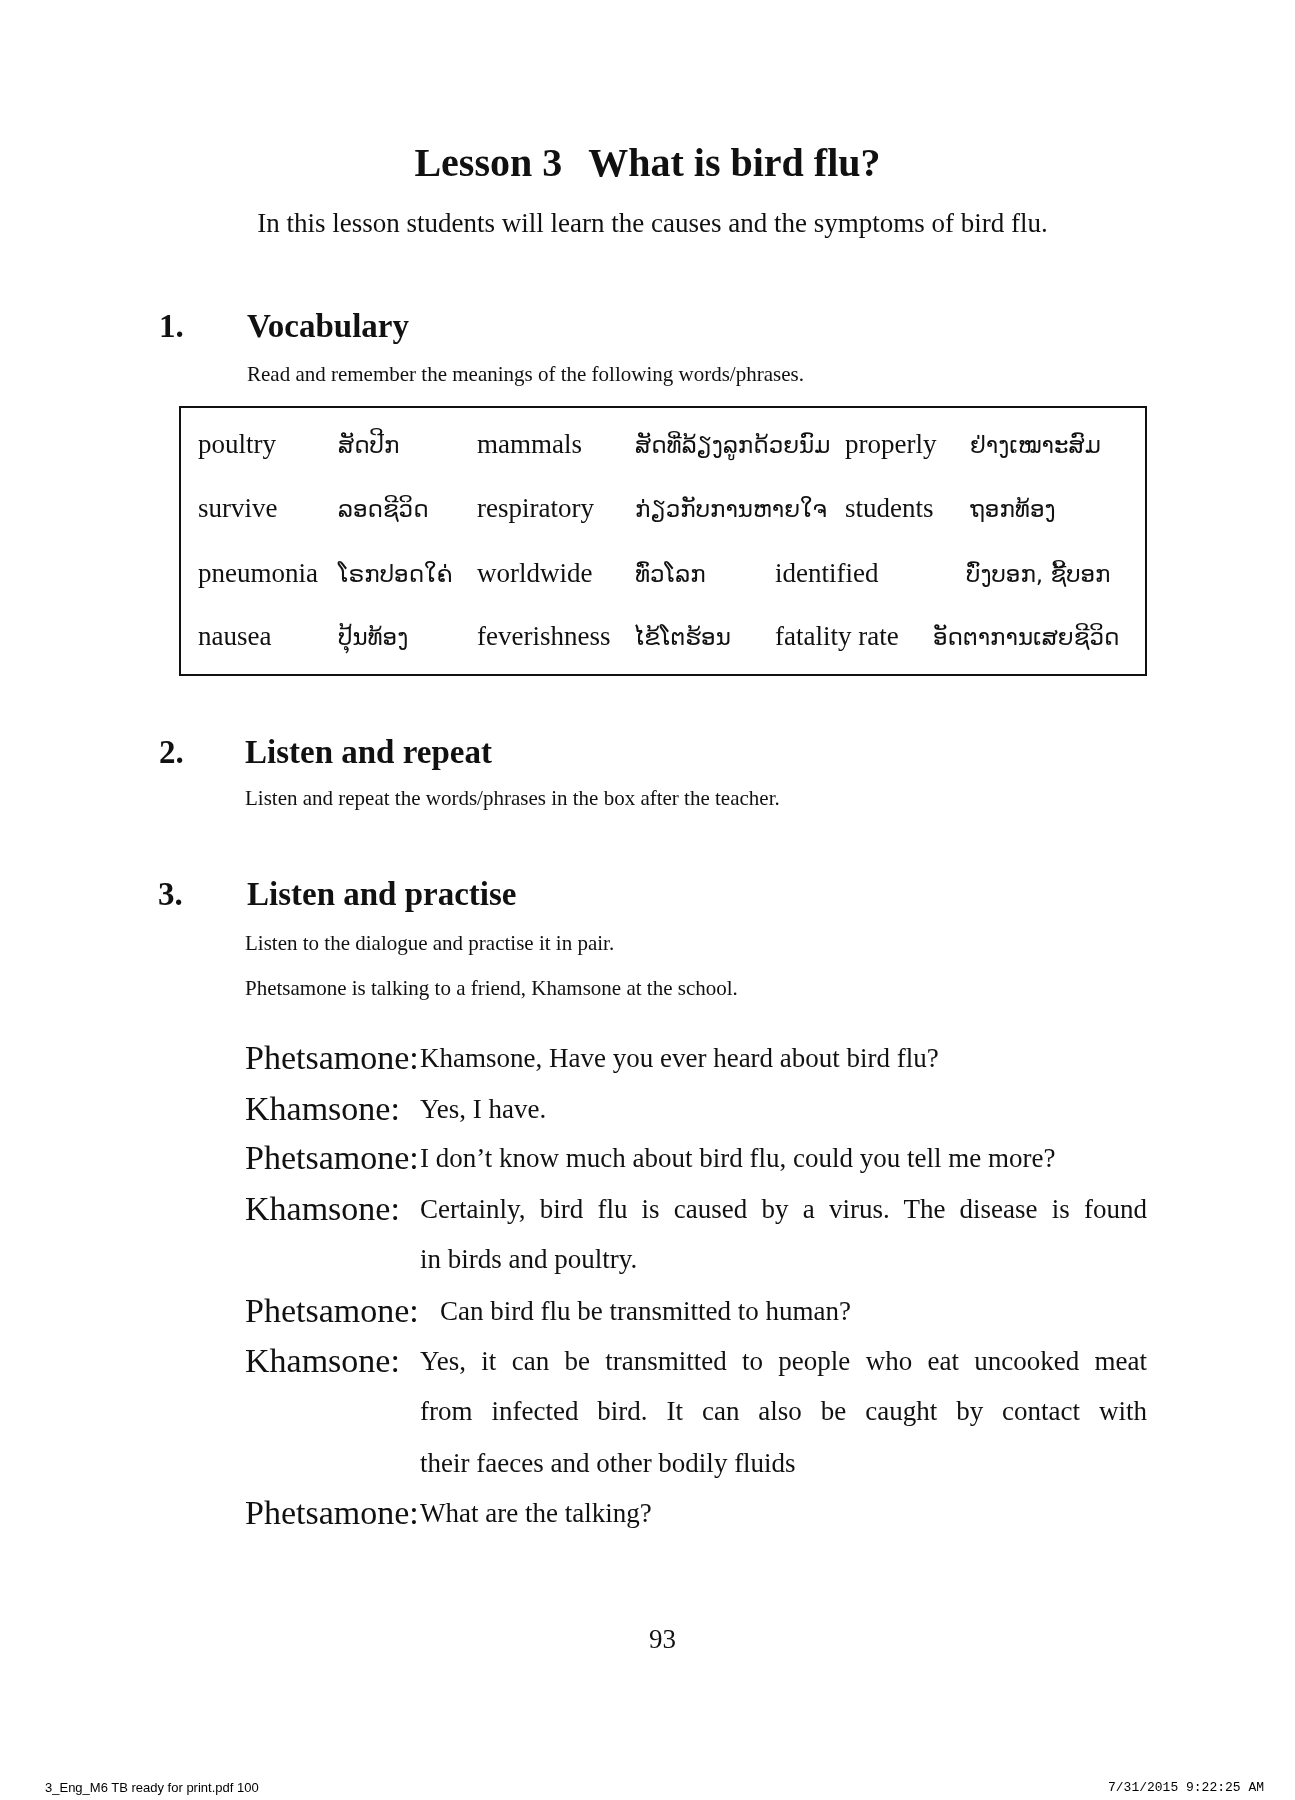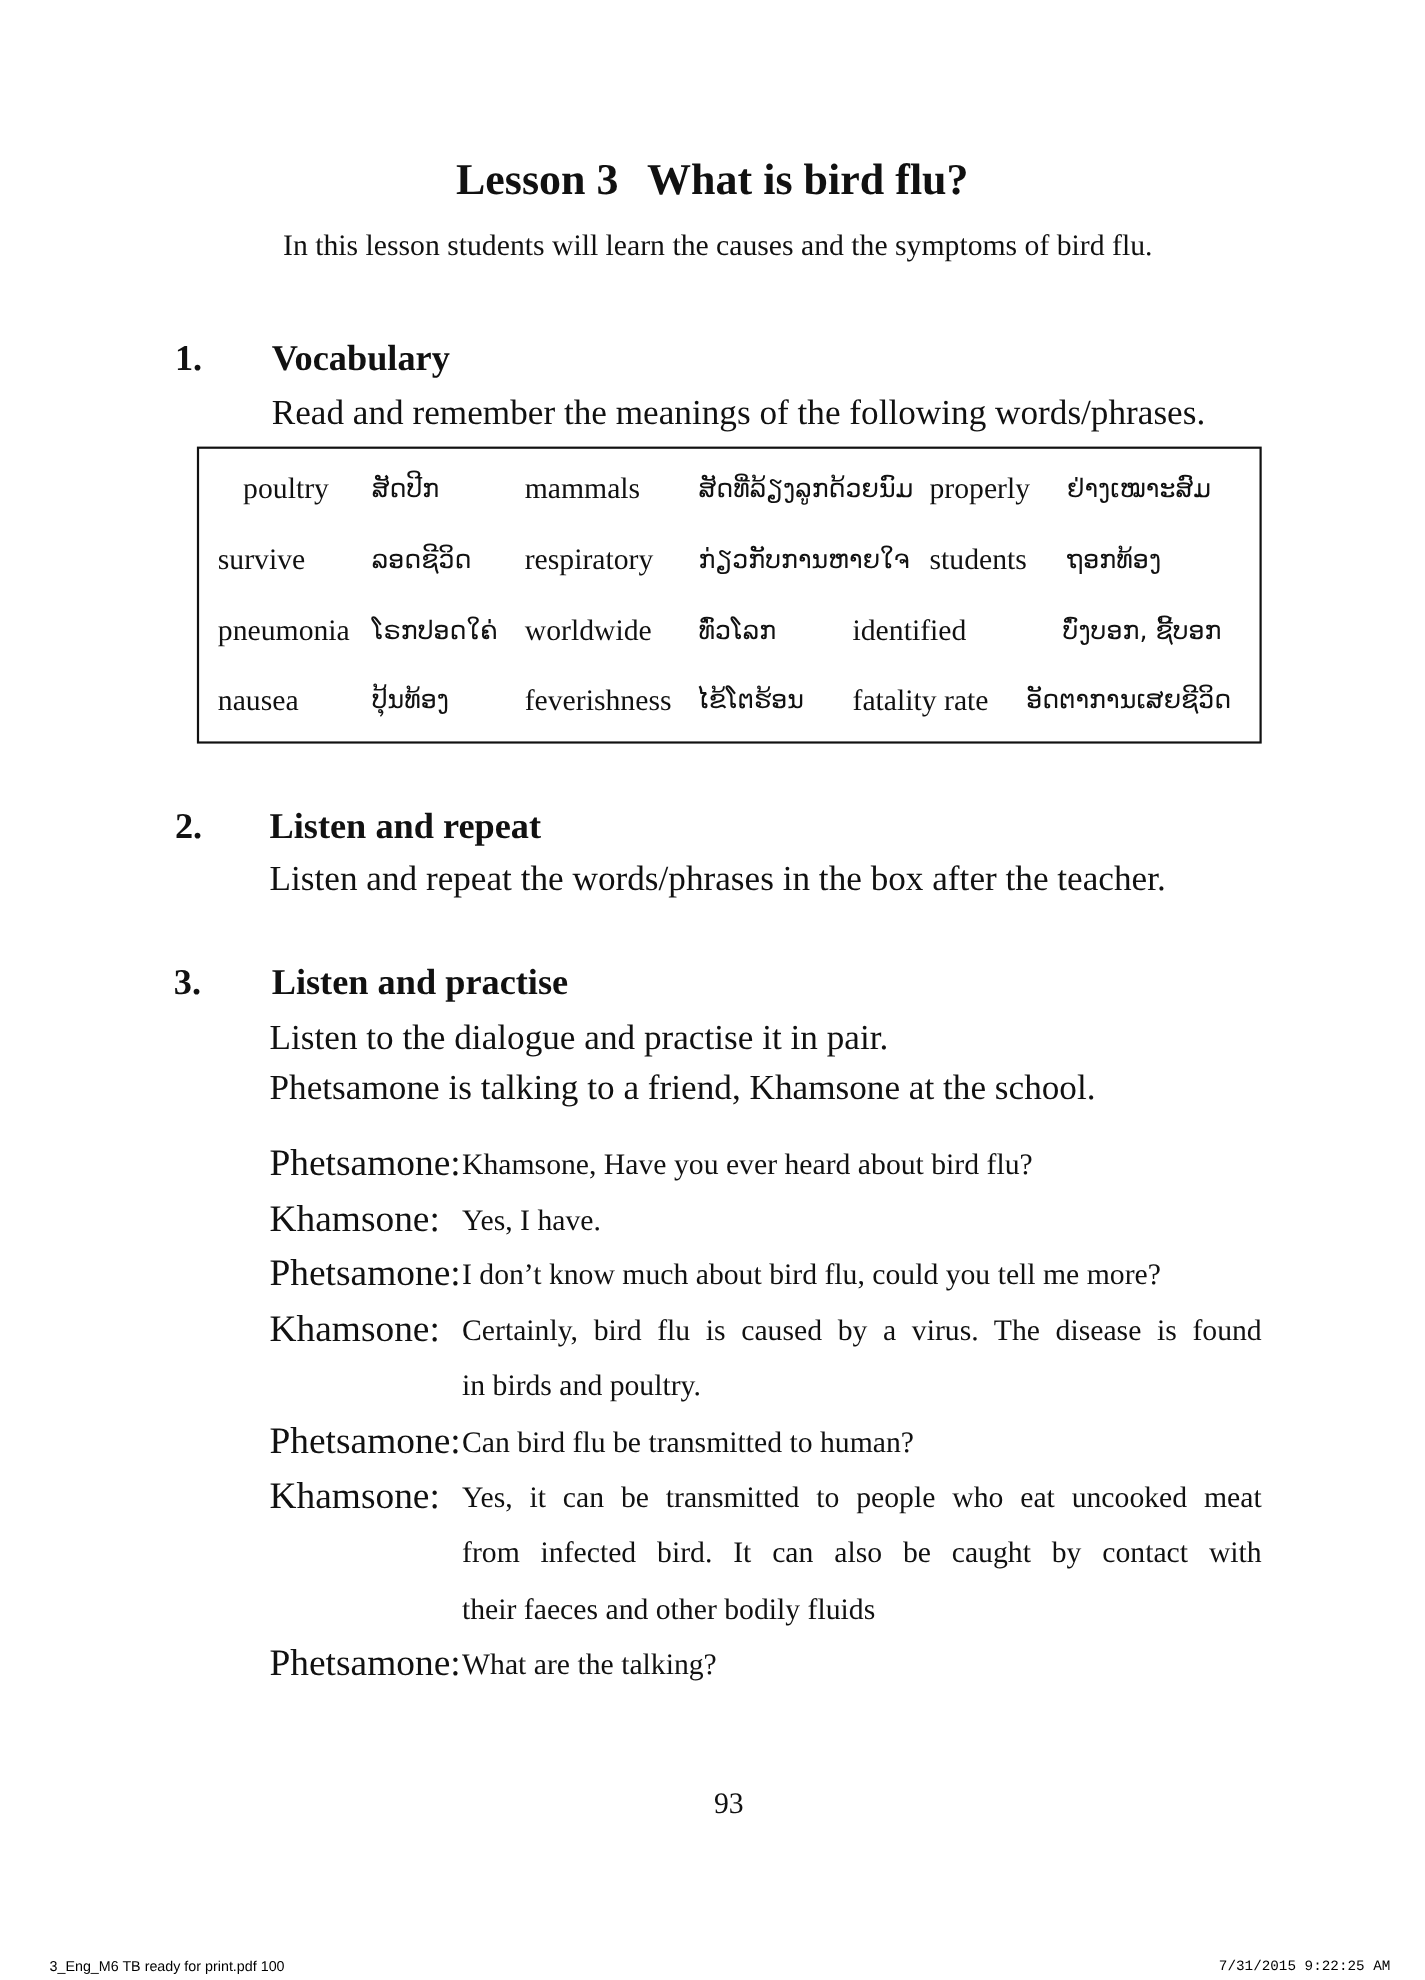--- a/index.html
+++ b/index.html
@@ -13,21 +13,21 @@
       left: 0; width: 1295px; text-align: center; top: 139px;
       font-size: 40px; font-weight: bold; line-height: 48px;
     }
     .title .gap { display: inline-block; width: 26px; }
     .subtitle {
       left: 0; width: 1295px; text-align: center; top: 206px;
       font-size: 27px; line-height: 34px; padding-left: 5px;
     }
     .h-num { font-size: 33px; font-weight: bold; line-height: 40px; }
     .h-text { font-size: 33px; font-weight: bold; line-height: 40px; }
-    .body-text { font-size: 32px; line-height: 34px; }
+    .body-text { font-size: 21px; line-height: 34px; }
     .vocab-box {
       position: absolute; left: 179px; top: 406px; width: 968px; height: 270px;
       border: 2.5px solid #111; box-sizing: border-box;
     }
     .cell { position: absolute; white-space: nowrap; font-size: 27px; line-height: 34px; }
     .lao { font-family: "DejaVu Sans", sans-serif; font-size: 23px; }
     .speaker { position: absolute; left: 245px; font-size: 34px; line-height: 34px; white-space: nowrap; }
     .line { position: absolute; left: 420px; width: 727px; font-size: 27px; line-height: 34px; white-space: nowrap; }
     .line.just { text-align: justify; text-align-last: justify; white-space: normal; }
     .page-num { left: 0; width: 1295px; text-align: center; top: 1622px; font-size: 27px; line-height: 34px; padding-left: 15px; }
@@ -41,21 +41,21 @@
 
 <div class="abs title"><span>Lesson 3</span><span class="gap"></span><span>What is bird flu?</span></div>
 <div class="abs subtitle">In this lesson students will learn the causes and the symptoms of bird flu.</div>
 
 <div class="abs h-num" style="left:159px; top:306px;">1.</div>
 <div class="abs h-text" style="left:247px; top:306px;">Vocabulary</div>
 <div class="abs body-text" style="left:247px; top:357px;">Read and remember the meanings of the following words/phrases.</div>
 
 <div class="vocab-box"></div>
 
-<div class="cell" style="left:198px; top:427px;margin-left:23px;">poultry</div>
+<div class="cell" style="left:198px; top:427px;">poultry</div>
 <div class="cell lao" style="left:338px; top:428px;">ສັດປີກ</div>
 <div class="cell" style="left:477px; top:427px;">mammals</div>
 <div class="cell lao" style="left:635px; top:428px;">ສັດທີ່ລ້ຽງລູກດ້ວຍນົມ</div>
 <div class="cell" style="left:845px; top:427px;">properly</div>
 <div class="cell lao" style="left:970px; top:428px;">ຢ່າງເໝາະສົມ</div>
 
 <div class="cell" style="left:198px; top:491px;">survive</div>
 <div class="cell lao" style="left:338px; top:492px;">ລອດຊີວິດ</div>
 <div class="cell" style="left:477px; top:491px;">respiratory</div>
 <div class="cell lao" style="left:635px; top:492px;">ກ່ຽວກັບການຫາຍໃຈ</div>
@@ -93,21 +93,21 @@
   <div class="line" style="top:1092px;">Yes, I have.</div>
 
   <div class="speaker" style="top:1141px;">Phetsamone:</div>
   <div class="line" style="top:1141px;">I don’t know much about bird flu, could you tell me more?</div>
 
   <div class="speaker" style="top:1192px;">Khamsone:</div>
   <div class="line just" style="top:1192px; height:34px;">Certainly, bird flu is caused by a virus.  The disease is found</div>
   <div class="line" style="top:1242px;">in birds and poultry.</div>
 
   <div class="speaker" style="top:1294px;">Phetsamone:</div>
-  <div class="line" style="top:1294px;">Can bird flu be transmitted to human?</div>
+  <div class="line" style="top:1294px;margin-left:20px;">Can bird flu be transmitted to human?</div>
 
   <div class="speaker" style="top:1344px;">Khamsone:</div>
   <div class="line just" style="top:1344px; height:34px;">Yes, it can be transmitted to people who eat uncooked meat</div>
   <div class="line just" style="top:1394px; height:34px;">from infected bird.  It can also be caught by contact with</div>
   <div class="line" style="top:1446px;">their faeces and other bodily fluids</div>
 
   <div class="speaker" style="top:1496px;">Phetsamone:</div>
   <div class="line" style="top:1496px;">What are the talking?</div>
 </div>
 

